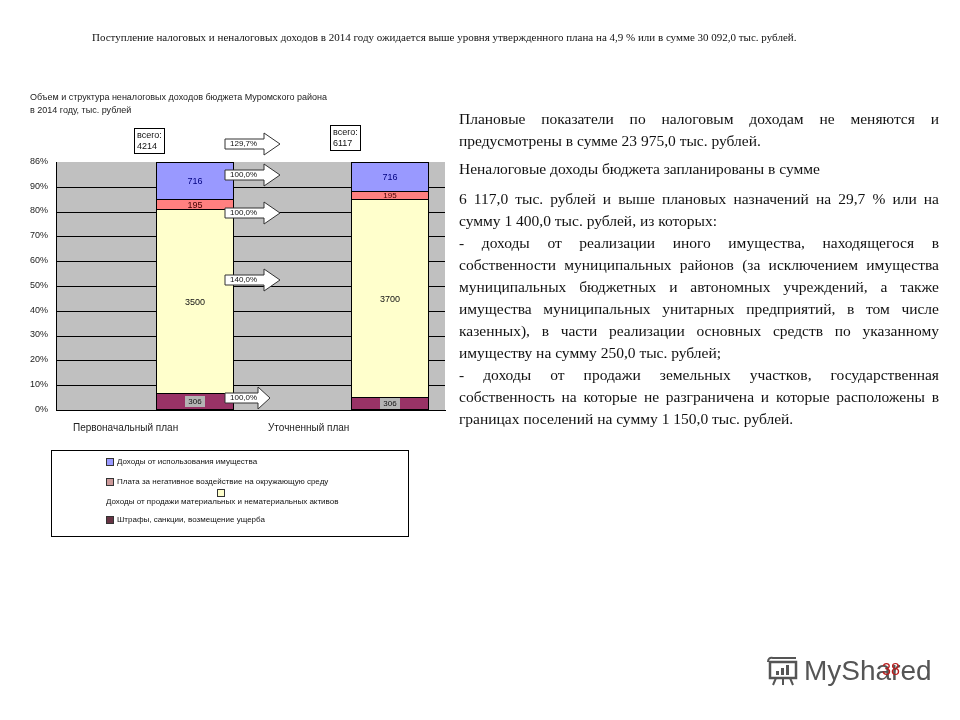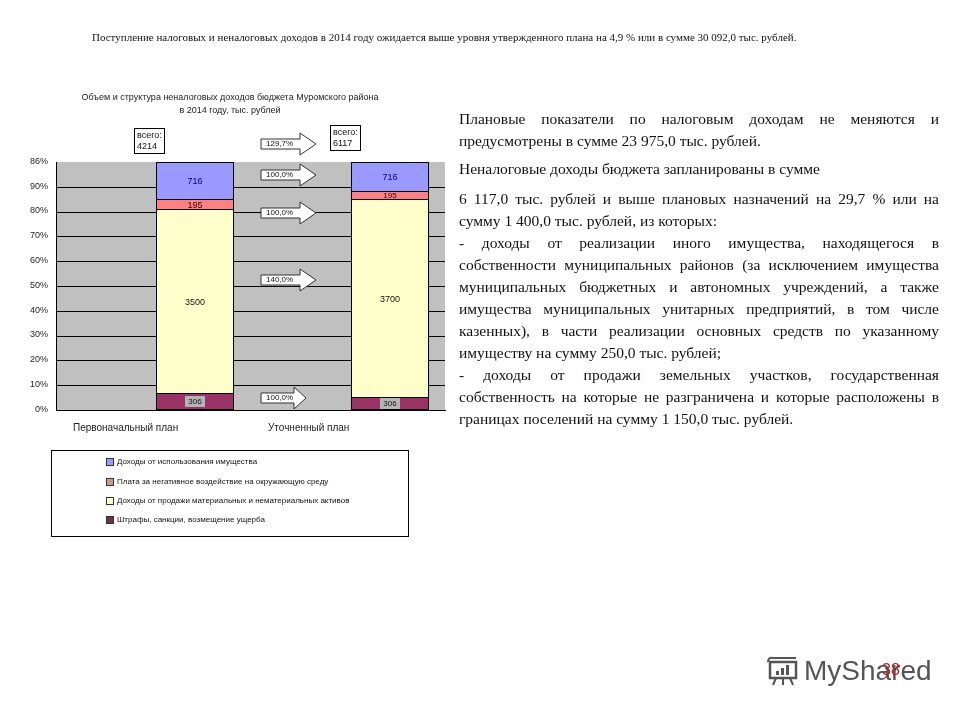--- a/index.html
+++ b/index.html
@@ -3,34 +3,34 @@
 <meta charset="utf-8">
 <style>
   html, body { margin:0; padding:0; }
   body { width:960px; height:720px; background:#ffffff; position:relative; overflow:hidden;
          font-family:"Liberation Serif", serif; color:#111; }
   .intro { position:absolute; left:48px; top:26px; width:886px; font-size:11px; line-height:22px; text-align:justify; }
   .intro p { margin:0; text-indent:44px; }
   .right-col { position:absolute; left:459px; top:108px; width:480px; font-size:15.5px; line-height:22px; text-align:justify; }
   .right-col p { margin:0 0 6px 0; }
   .right-col p.tight { margin:0; }
-  .chart-title { position:absolute; left:30px; top:91px; width:400px; text-align:center;
+  .chart-title { position:absolute; left:30px; top:91px; width:400px; 
                  font-family:"Liberation Sans", sans-serif; font-size:9px; line-height:13px; color:#222; }
   .plot { position:absolute; left:56px; top:162px; width:389px; height:248px; background:#c0c0c0; }
   .gridline { position:absolute; left:0; width:389px; height:1px; background:#000; }
   .ytick { position:absolute; left:4px; width:44px; text-align:right; font-family:"Liberation Sans", sans-serif; font-size:9px; color:#222; }
   .yaxis { position:absolute; left:56px; top:162px; width:1px; height:249px; background:#000; }
   .xaxis { position:absolute; left:56px; top:410px; width:390px; height:1px; background:#000; }
   .bar { position:absolute; width:78px;margin-left:42px; }
   .seg { position:absolute; left:0; width:100%; box-sizing:border-box; border:1px solid #000;
          font-family:"Liberation Sans", sans-serif; font-size:9px; text-align:center; display:flex; align-items:center; justify-content:center; }
   .seg-label-grey { background:#b4b4b4; padding:1px 3px; color:#111; font-size:8px; }
   .xlabel { position:absolute; top:422px; font-family:"Liberation Sans", sans-serif; font-size:10px; color:#222; text-align:left; width:160px; }
   .total-box { position:absolute; border:1px solid #000; background:#fff; font-family:"Liberation Sans", sans-serif; font-size:9px; line-height:11px; padding:1px 2px; color:#111; }
-  .arrow { position:absolute; width:58px; height:24px;margin-left:36px; }
+  .arrow { position:absolute; width:58px; height:24px; }
   .arrow svg { position:absolute; left:0; top:0; }
   .arrow span { position:absolute; left:6px; top:7px; font-family:"Liberation Sans", sans-serif; font-size:8px; color:#111; }
   .legend { position:absolute; left:51px; top:450px; width:356px; height:85px; border:1px solid #000; background:#fff; }
   .legend-item { position:absolute; left:54px; font-family:"Liberation Sans", sans-serif; font-size:8px; color:#111; display:flex; align-items:center; }
   .swatch { width:6px; height:6px; border:1px solid #333; margin-right:3px; }
   .watermark { position:absolute; left:766px; top:655px; font-family:"Liberation Sans", sans-serif; font-size:28px; color:#555; display:flex; align-items:center; }
   .page-num { position:absolute; left:882px; top:661px; font-family:"Liberation Sans", sans-serif; font-size:16px; color:#b91c1c; }
 </style>
 </head>
 <body>
@@ -148,21 +148,21 @@
 
   <div class="legend">
     <div class="legend-item" style="top:6px;">
       <span class="swatch" style="background:#9999ff;"></span>
       <span>Доходы от использования имущества</span>
     </div>
     <div class="legend-item" style="top:26px;">
       <span class="swatch" style="background:#cc9999;"></span>
       <span>Плата за негативное воздействие на окружающую среду</span>
     </div>
-    <div class="legend-item" style="top:45px;">
+    <div class="legend-item" style="top:38px;flex-direction:column;">
       <span class="swatch" style="background:#ffffcc;"></span>
       <span>Доходы от продажи материальных и нематериальных активов</span>
     </div>
     <div class="legend-item" style="top:64px;">
       <span class="swatch" style="background:#663344;"></span>
       <span>Штрафы, санкции, возмещение ущерба</span>
     </div>
   </div>
 </div>
 

